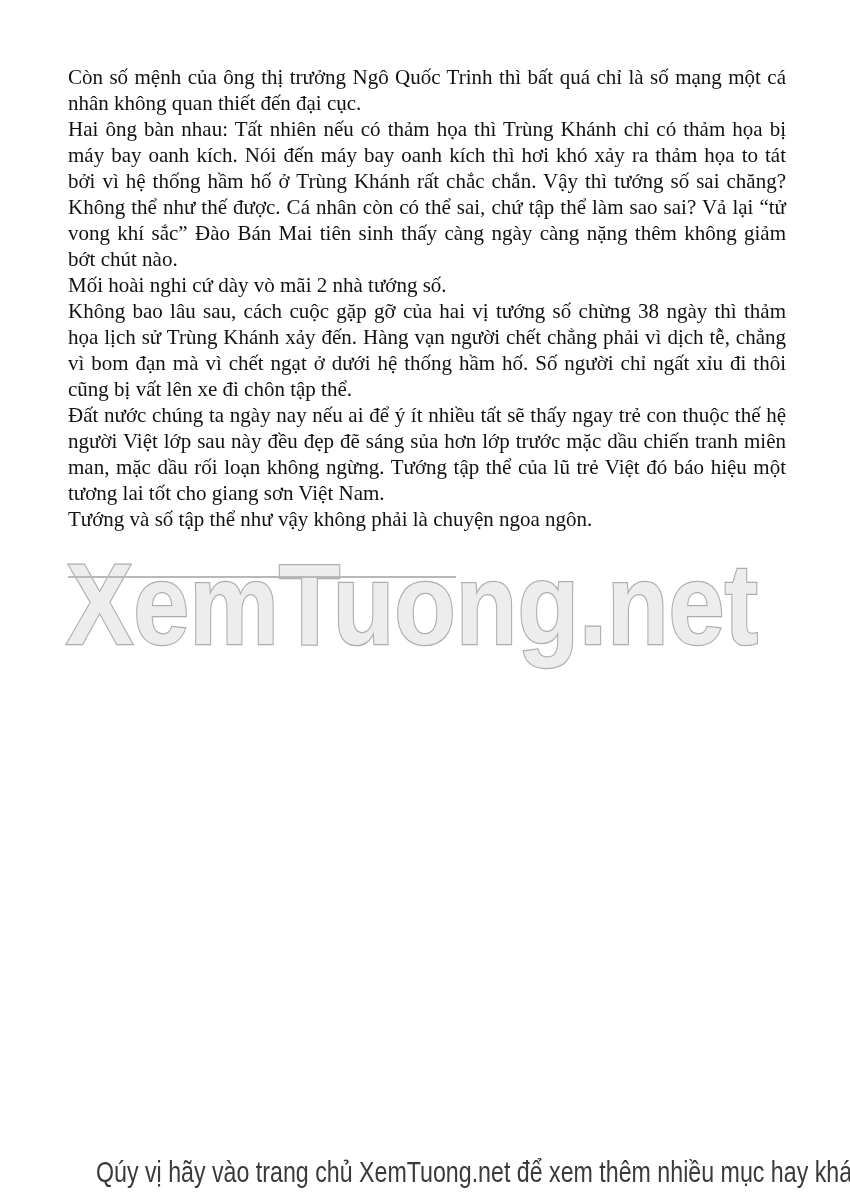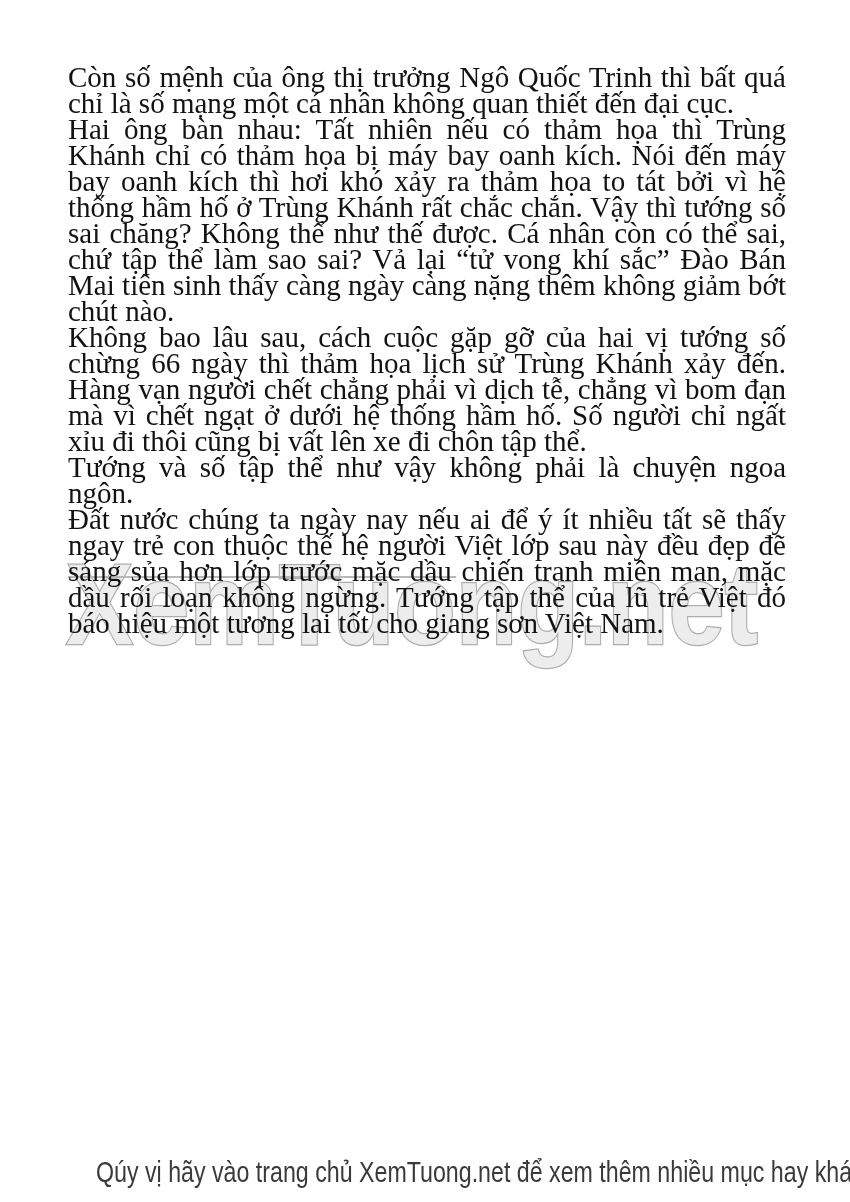--- a/index.html
+++ b/index.html
@@ -38,21 +38,21 @@
   }
   
   .content {
     position: absolute;
     left: 68px;
     top: 64px;
     width: 718px;
     z-index: 1;
     color: #121212;
     font-family: "Liberation Serif", serif;
-    font-size: 29px;
+    font-size: 21px;
     line-height: 26px;
     text-align: justify;
   }
   .content p {
     margin: 0;
     padding: 0;
   }
   
   .footer {
     position: absolute;
@@ -79,22 +79,23 @@
 
   <svg class="watermark-svg" width="710" height="150" viewBox="0 0 710 150">
     <text x="2" y="104" font-size="115" stroke-width="2.5" textLength="692" lengthAdjust="spacingAndGlyphs" fill="#ededed" stroke="#adadad">XemTuong.net</text>
   </svg>
 
   <div class="watermark-line"></div>
 
   <div class="content">
     <p>Còn số mệnh của ông thị trưởng Ngô Quốc Trinh thì bất quá chỉ là số mạng một cá nhân không quan thiết đến đại cục.</p>
     <p>Hai ông bàn nhau: Tất nhiên nếu có thảm họa thì Trùng Khánh chỉ có thảm họa bị máy bay oanh kích. Nói đến máy bay oanh kích thì hơi khó xảy ra thảm họa to tát bởi vì hệ thống hầm hố ở Trùng Khánh rất chắc chắn. Vậy thì tướng số sai chăng? Không thể như thế được. Cá nhân còn có thể sai, chứ tập thể làm sao sai? Vả lại “tử vong khí sắc” Đào Bán Mai tiên sinh thấy càng ngày càng nặng thêm không giảm bớt chút nào.</p>
-    <p>Không bao lâu sau, cách cuộc gặp gỡ của hai vị tướng số chừng 66 ngày thì thảm họa lịch sử Trùng Khánh xảy đến. Hàng vạn người chết chẳng phải vì dịch tễ, chẳng vì bom đạn mà vì chết ngạt ở dưới hệ thống hầm hố. Số người chỉ ngất xỉu đi thôi cũng bị vất lên xe đi chôn tập thể.</p>
+    <p>Mối hoài nghi cứ dày vò mãi 2 nhà tướng số.</p>
+    <p>Không bao lâu sau, cách cuộc gặp gỡ của hai vị tướng số chừng 38 ngày thì thảm họa lịch sử Trùng Khánh xảy đến. Hàng vạn người chết chẳng phải vì dịch tễ, chẳng vì bom đạn mà vì chết ngạt ở dưới hệ thống hầm hố. Số người chỉ ngất xỉu đi thôi cũng bị vất lên xe đi chôn tập thể.</p>
+    <p>Đất nước chúng ta ngày nay nếu ai để ý ít nhiều tất sẽ thấy ngay trẻ con thuộc thế hệ người Việt lớp sau này đều đẹp đẽ sáng sủa hơn lớp trước mặc dầu chiến tranh miên man, mặc dầu rối loạn không ngừng. Tướng tập thể của lũ trẻ Việt đó báo hiệu một tương lai tốt cho giang sơn Việt Nam.</p>
     <p>Tướng và số tập thể như vậy không phải là chuyện ngoa ngôn.</p>
-    <p>Đất nước chúng ta ngày nay nếu ai để ý ít nhiều tất sẽ thấy ngay trẻ con thuộc thế hệ người Việt lớp sau này đều đẹp đẽ sáng sủa hơn lớp trước mặc dầu chiến tranh miên man, mặc dầu rối loạn không ngừng. Tướng tập thể của lũ trẻ Việt đó báo hiệu một tương lai tốt cho giang sơn Việt Nam.</p>
   </div>
 
   <div class="footer">
     <span class="squeeze">Qúy vị hãy vào trang chủ XemTuong.net để xem thêm nhiều mục hay khác</span>
   </div>
 
 </div>
 
 </body></html>

